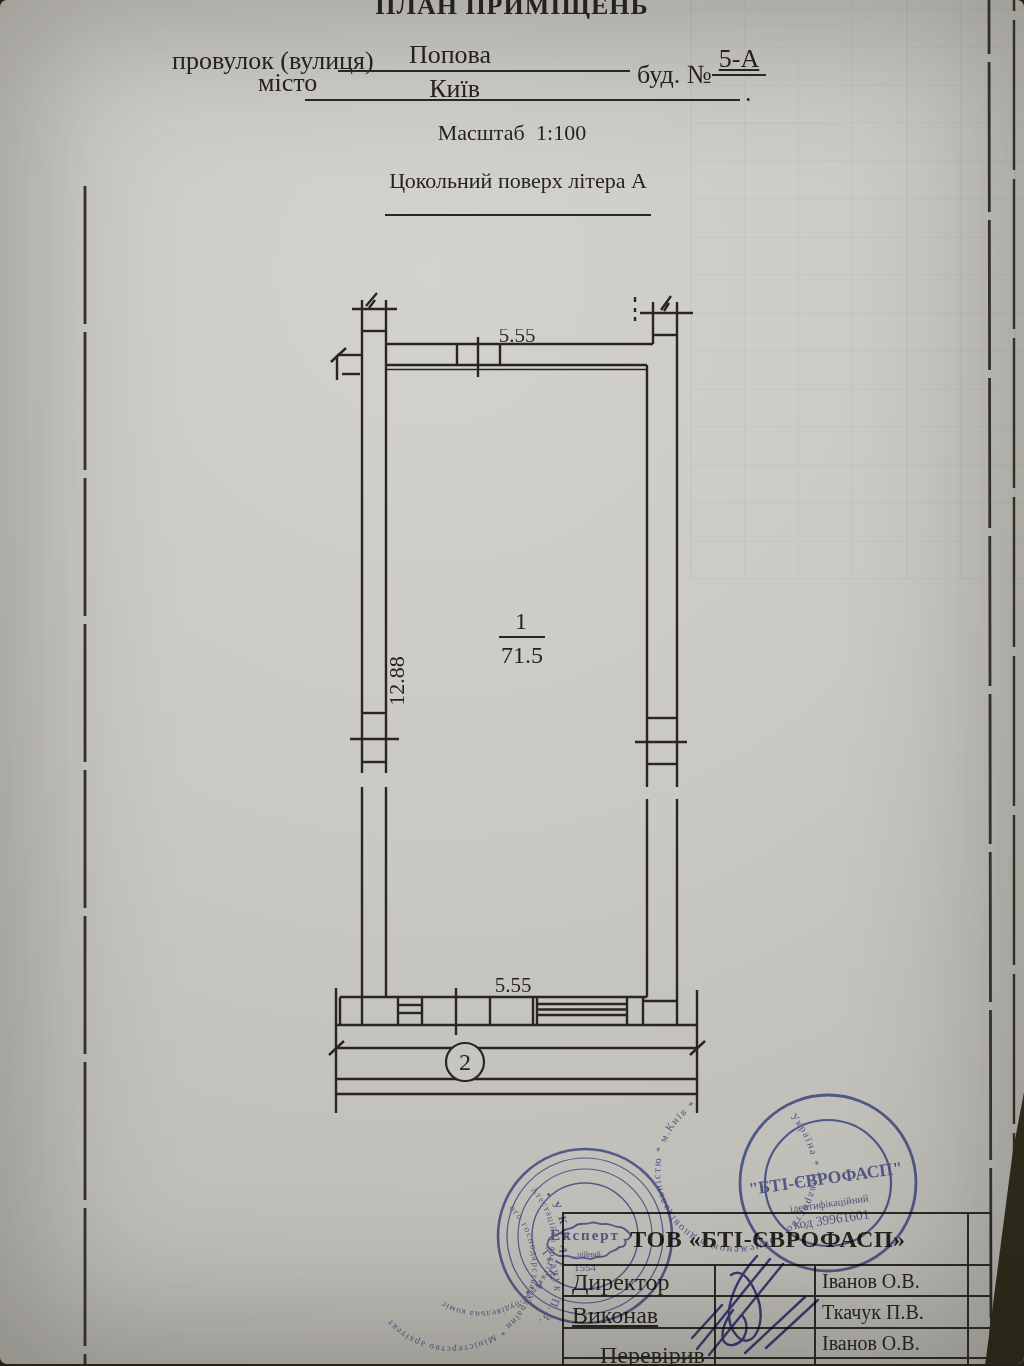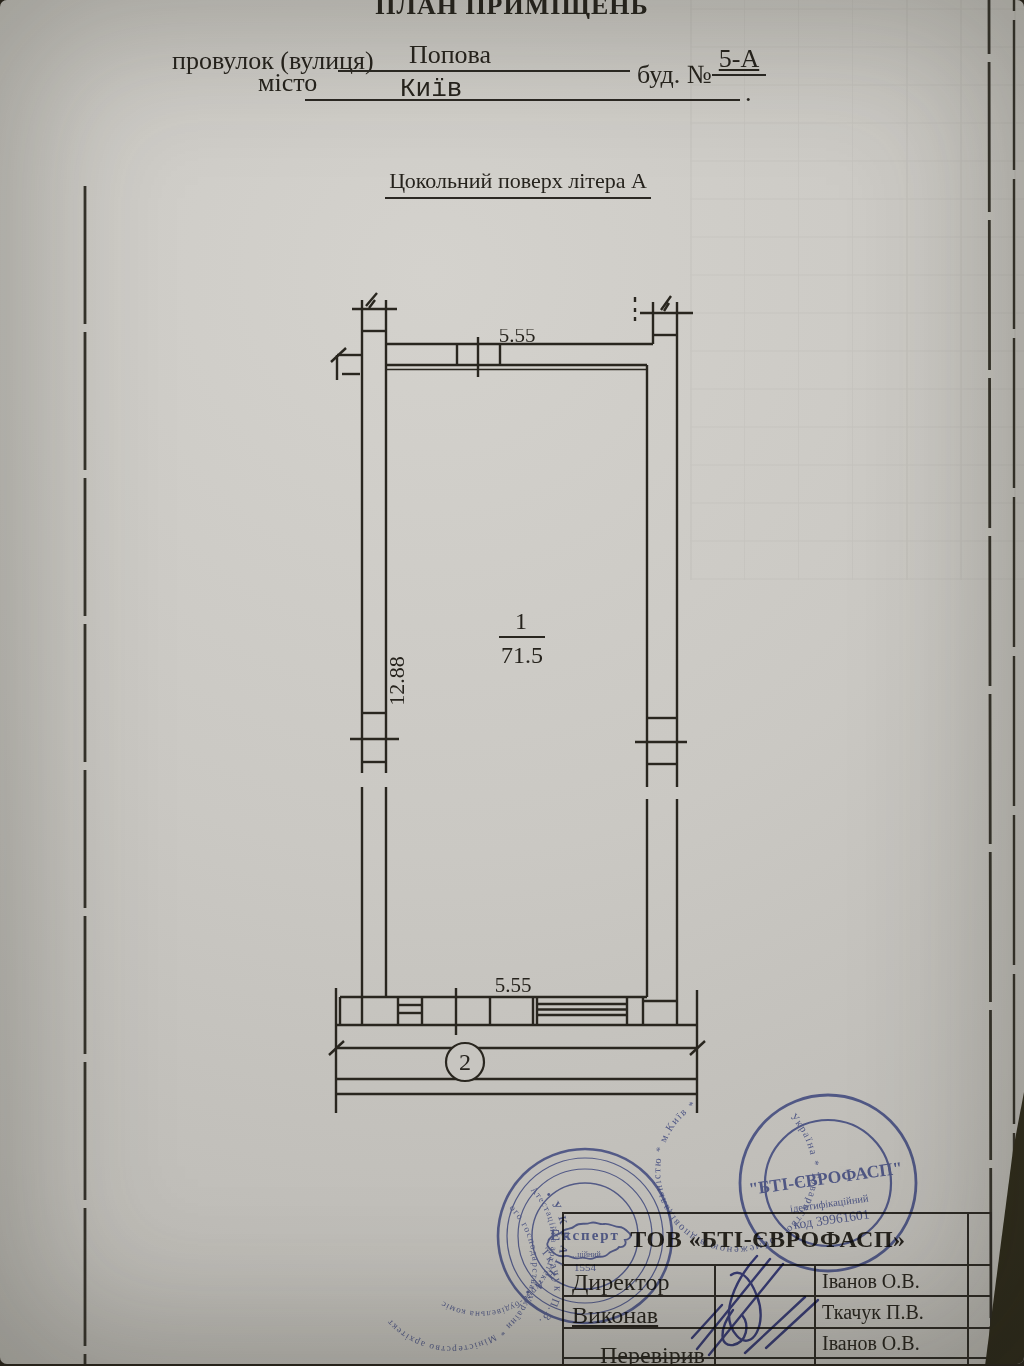--- a/index.html
+++ b/index.html
@@ -24,21 +24,21 @@
     box-shadow:inset 0 0 140px 30px rgba(40,38,30,.28);
     pointer-events:none;
   }
   .doc-title{
     top:-9px;left:0;width:100%;text-align:center;
     font-size:26px;font-weight:bold;letter-spacing:1px;
   }
   .hline{font-size:26px;}
   .ul{border-bottom:2px solid #2b2823;text-decoration:underline;}
   .center-line{left:0;width:100%;text-align:center;font-size:22px;}
-  .floor-underline{display:inline-block;border-bottom:2px solid #2b2823;padding:0 4px 3px 4px;margin-left:12px;}
+  .floor-underline{display:inline-block;border-bottom:2px solid #2b2823;padding:0 4px 20px 4px;margin-left:12px;}
   .scale-line{word-spacing:6px;}
   
   .bti-table{left:562px;top:1212px;width:426px;height:154px;border:2.2px solid #2b2823;}
   .bti-table .h{position:absolute;left:0;width:100%;height:2.2px;background:#2b2823;}
   .bti-table .v{position:absolute;top:0;width:2.2px;height:100%;background:#2b2823;}
   .bti-table .cell{position:absolute;font-size:24px;white-space:nowrap;}
   .org-title{top:12px;left:0;width:408px;text-align:center;font-weight:bold;font-size:21px;letter-spacing:.5px;}
   .dark-corner{
     left:0;top:0;width:1024px;height:1366px;pointer-events:none;
     background:linear-gradient(205deg,#4c4737 0%, #37331f 40%, #211e14 100%);
@@ -57,23 +57,24 @@
   <div class="abs doc-title">ПЛАН ПРИМІЩЕНЬ</div>
 
   <div class="abs hline" style="left:172px;top:46px;">провулок (вулиця)</div>
   <div class="abs ul" style="left:338px;top:46px;width:292px;height:24px;"></div>
   <div class="abs hline" style="left:390px;top:40px;width:120px;text-align:center;">Попова</div>
   <div class="abs hline" style="left:637px;top:60px;">буд. №</div>
   <div class="abs ul hline" style="left:712px;top:44px;width:54px;text-align:center;">5-А</div>
 
   <div class="abs hline" style="left:258px;top:68px;">місто</div>
   <div class="abs ul" style="left:305px;top:76px;width:435px;height:23px;"></div>
-  <div class="abs hline" style="left:400px;top:74px;width:80px;text-align:left;font-family:Liberation Mono, monospace;">Київ</div>
+  <div class="abs hline" style="left:400px;top:74px;width:80px;text-align:right;">Київ</div>
   <div class="abs hline" style="left:745px;top:78px;">.</div>
 
+  <div class="abs center-line scale-line" style="top:120px;">Масштаб 1:100</div>
 
   <div class="abs center-line" style="top:168px;"><span class="floor-underline">Цокольний поверх літера А</span></div>
 
   <svg width="1024" height="1366" viewBox="0 0 1024 1366">
     <defs>
       <clipPath id="clipTopDim">
           <rect x="486" y="329" width="62" height="14"></rect>
         </clipPath>
     </defs>
 

